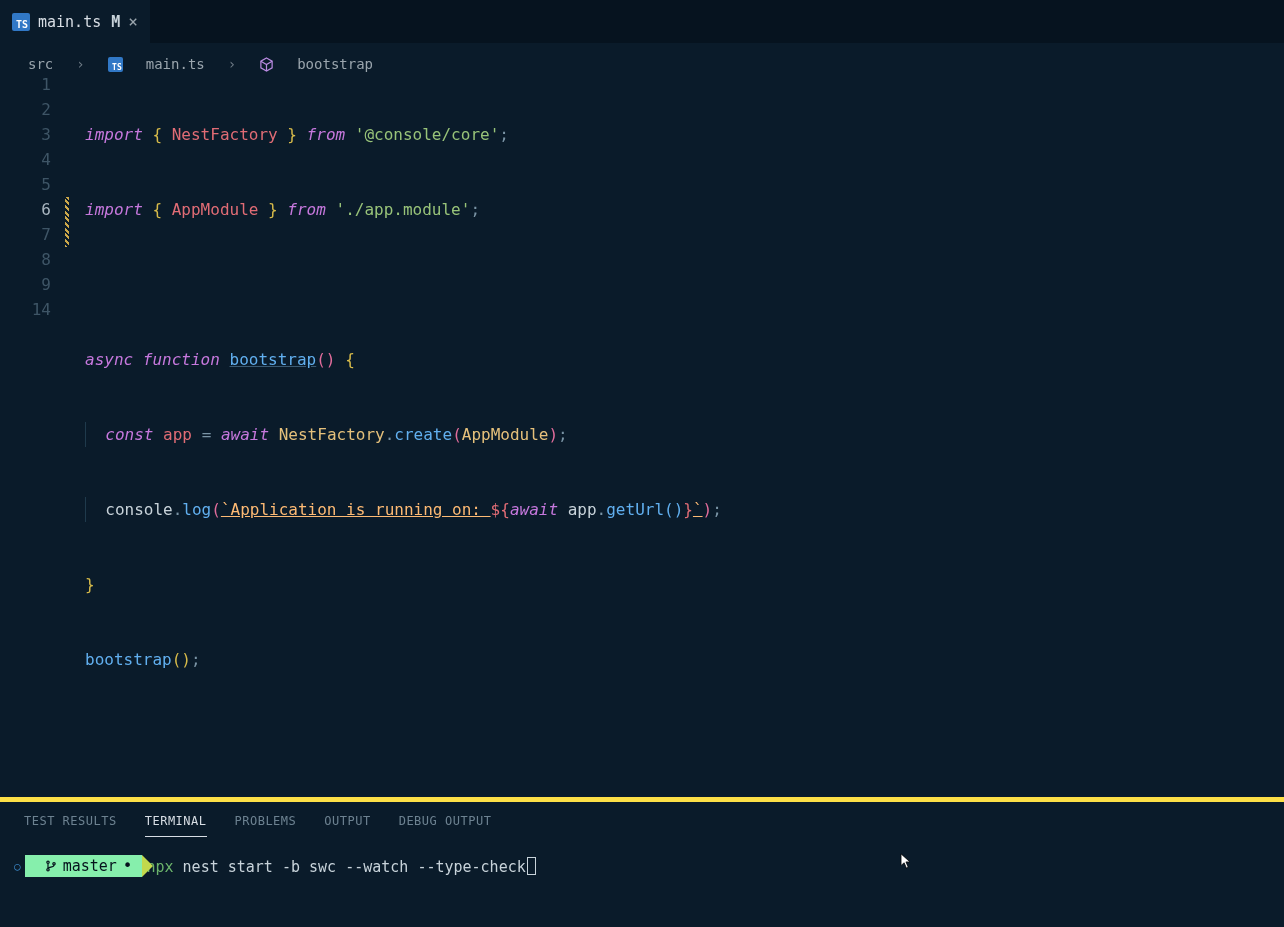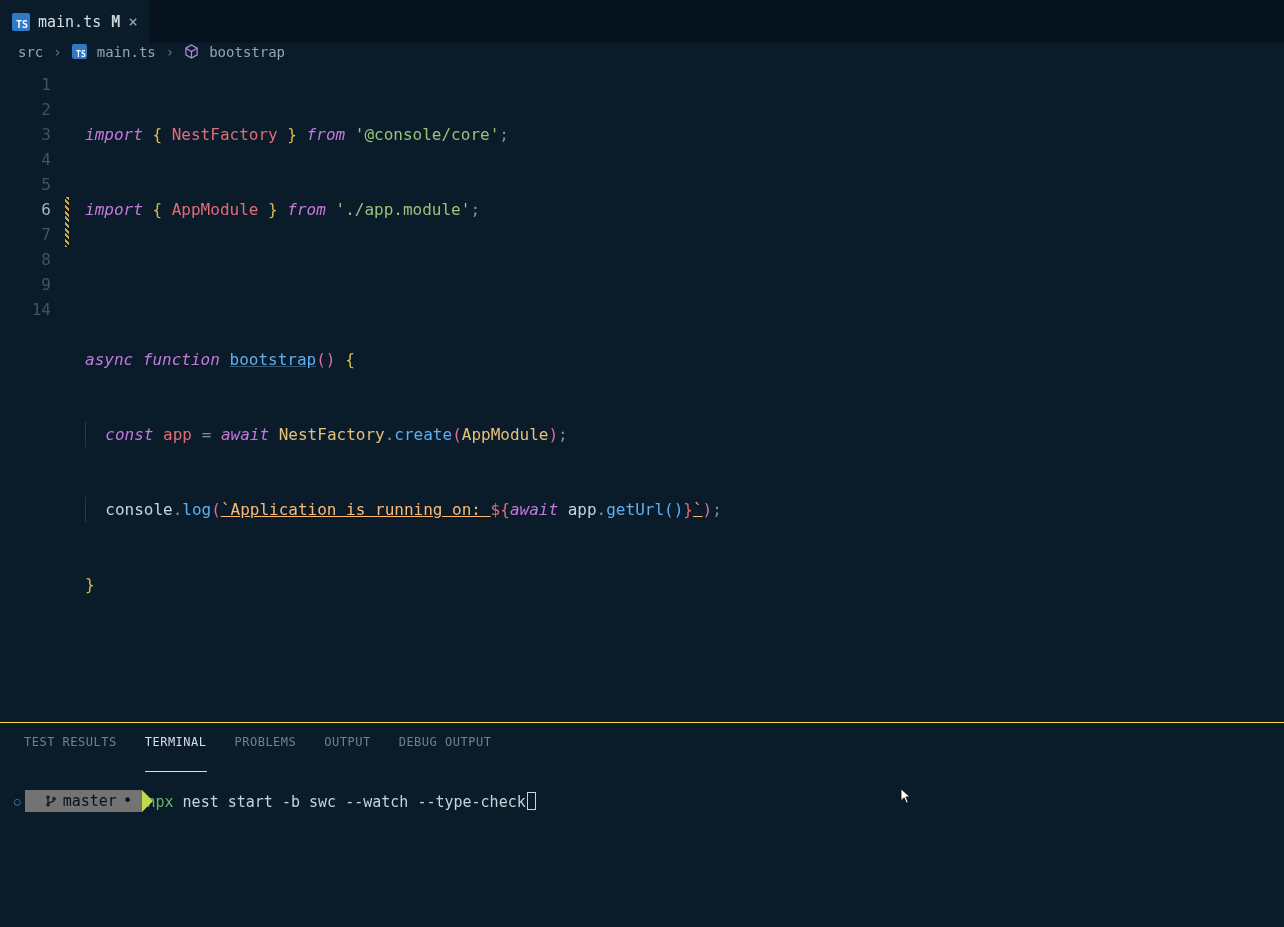--- a/index.html
+++ b/index.html
@@ -41,23 +41,23 @@
     padding: 1px 2px;
   }
   .tab-name { color: #d8dee5; }
   .tab-mod { color: #c8d3da; font-weight: bold; margin-left: 2px; }
   .tab-close { color: #9aa5ad; font-size: 16px; }
 
   
   .breadcrumb {
     height: 28px;
     display: flex;
-    align-items: flex-start;
-    gap: 10px;
-    padding: 0 18px;
+    align-items: flex-end;
+    gap: 23px;
+    padding: 0 28px;
     font-size: 14px;
     background: #0a1b2a;
   }
   .breadcrumb .bc-item { color: #9aa5ad; }
   .breadcrumb .sep { color: #6d7a85; }
   .breadcrumb .ts-icon-small {
     width: 15px; height: 15px;
     background: #3178c6;
     border-radius: 2px;
     display: inline-flex; align-items: flex-end; justify-content: flex-end;
@@ -122,33 +122,33 @@
   .c-num { color: #d19a66; }
   .c-punc { color: #7a94a5; }
   .c-tvar { color: #c8d3da; }
   .c-const { color: #e06c75; }
   .c-template { color: #fdba74; text-decoration: underline; }
   .fn-underline { text-decoration: underline; text-decoration-color: #3b5a72; }
 
   
   .panel {
     flex: 1;
-    border-top: 1px solid #fde047;
+    border-top: 5px solid #fde047;
     display: flex;
     flex-direction: column;
   }
   .panel-tabs {
     display: flex;
     gap: 28px;
     padding: 12px 24px 8px;
     font-size: 12px;
     letter-spacing: 0.5px;
   }
   .panel-tab { color: #6d8291; cursor: pointer; }
-  .panel-tab.active { color: #d8dee5; border-bottom: 1px solid #d8dee5; padding-bottom: 22px; }
+  .panel-tab.active { color: #d8dee5; border-bottom: 1px solid #d8dee5; padding-bottom: 8px; }
 
   .terminal {
     flex: 1;
     padding: 10px 14px;
     font-size: 15px;
     position: relative;
   }
   .prompt-line { display: flex; align-items: center; }
   .prompt-dirty-dot { color: #3a85c4; font-size: 11px; margin-right: 4px; }
   .prompt-path {
@@ -159,21 +159,21 @@
   }
   .prompt-path::after{
     content:'';
     position:absolute;
     right:-11px; top:0;
     border-top: 11px solid transparent;
     border-bottom: 11px solid transparent;
     border-left: 11px solid #8fabff;
   }
   .prompt-branch-wrap {
-    background: #737373;
+    background: #86efac;
     color: #05121c;
     padding: 2px 10px 2px 20px;
     display:flex; align-items:center; gap:6px;
     position:relative;
     margin-left:0;
   }
   .prompt-branch-wrap::after{
     content:'';
     position:absolute;
     right:-11px; top:0;
@@ -245,20 +245,21 @@
     <div class="mod-mark" style="top:125px;height:50px;"></div>
   </div>
   <div class="code-col">
     <div class="code-line"><span class="c-kw">import</span> <span class="c-br">{</span> <span class="c-var">NestFactory</span> <span class="c-br">}</span> <span class="c-kw">from</span> <span class="c-str">'@console/core'</span><span class="c-punc">;</span></div>
     <div class="code-line"><span class="c-kw">import</span> <span class="c-br">{</span> <span class="c-var">AppModule</span> <span class="c-br">}</span> <span class="c-kw">from</span> <span class="c-str">'./app.module'</span><span class="c-punc">;</span></div>
     <div class="code-line">&nbsp;</div>
     <div class="code-line"><span class="c-kw">async</span> <span class="c-kw">function</span> <span class="c-fn fn-underline">bootstrap</span><span class="c-br-pink">()</span> <span class="c-br">{</span></div>
     <div class="code-line"><span class="indent-guide"></span>  <span class="c-kw">const</span> <span class="c-const">app</span> <span class="c-punc">=</span> <span class="c-kw">await</span> <span class="c-id">NestFactory</span><span class="c-punc">.</span><span class="c-fn">create</span><span class="c-br-pink">(</span><span class="c-id">AppModule</span><span class="c-br-pink">)</span><span class="c-punc">;</span></div>
     <div class="code-line"><span class="indent-guide"></span>  <span class="c-tvar">console</span><span class="c-punc">.</span><span class="c-fn">log</span><span class="c-br-pink">(</span><span class="c-template">`Application is running on: </span><span class="c-const">${</span><span class="c-kw">await</span> <span class="c-tvar">app</span><span class="c-punc">.</span><span class="c-fn">getUrl</span><span class="c-br-blue">()</span><span class="c-const">}</span><span class="c-template">`</span><span class="c-br-pink">)</span><span class="c-punc">;</span></div>
     <div class="code-line"><span class="c-br">}</span></div>
+    <div class="code-line"><span class="c-fn">bootstrap</span><span class="c-br">()</span><span class="c-punc">;</span></div>
     <div class="code-line">&nbsp;</div>
   </div>
 </div>
 
 <div class="panel">
   <div class="panel-tabs">
     <span class="panel-tab">TEST RESULTS</span>
     <span class="panel-tab active">TERMINAL</span>
     <span class="panel-tab">PROBLEMS</span>
     <span class="panel-tab">OUTPUT</span>

